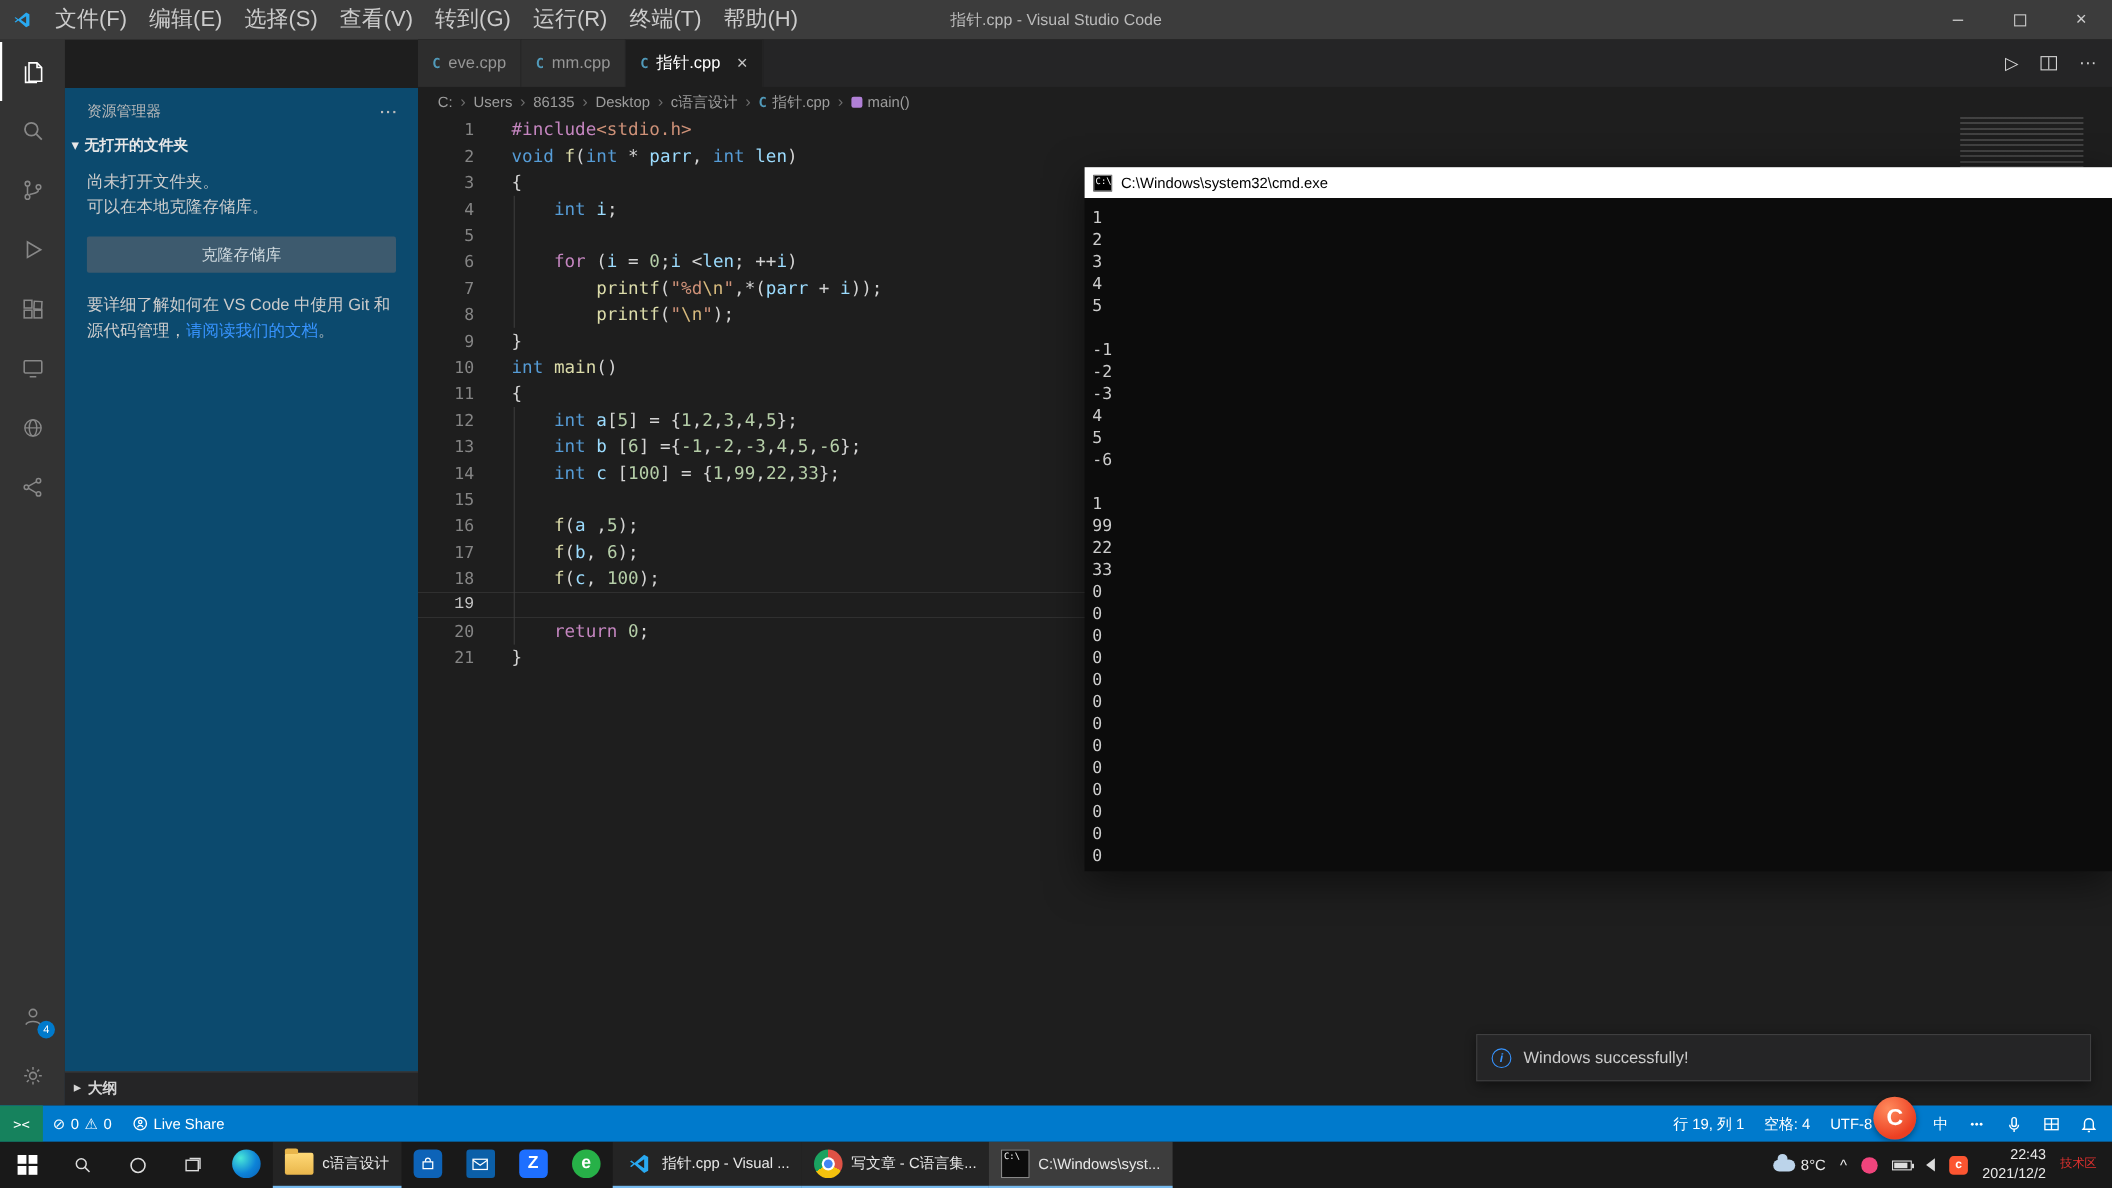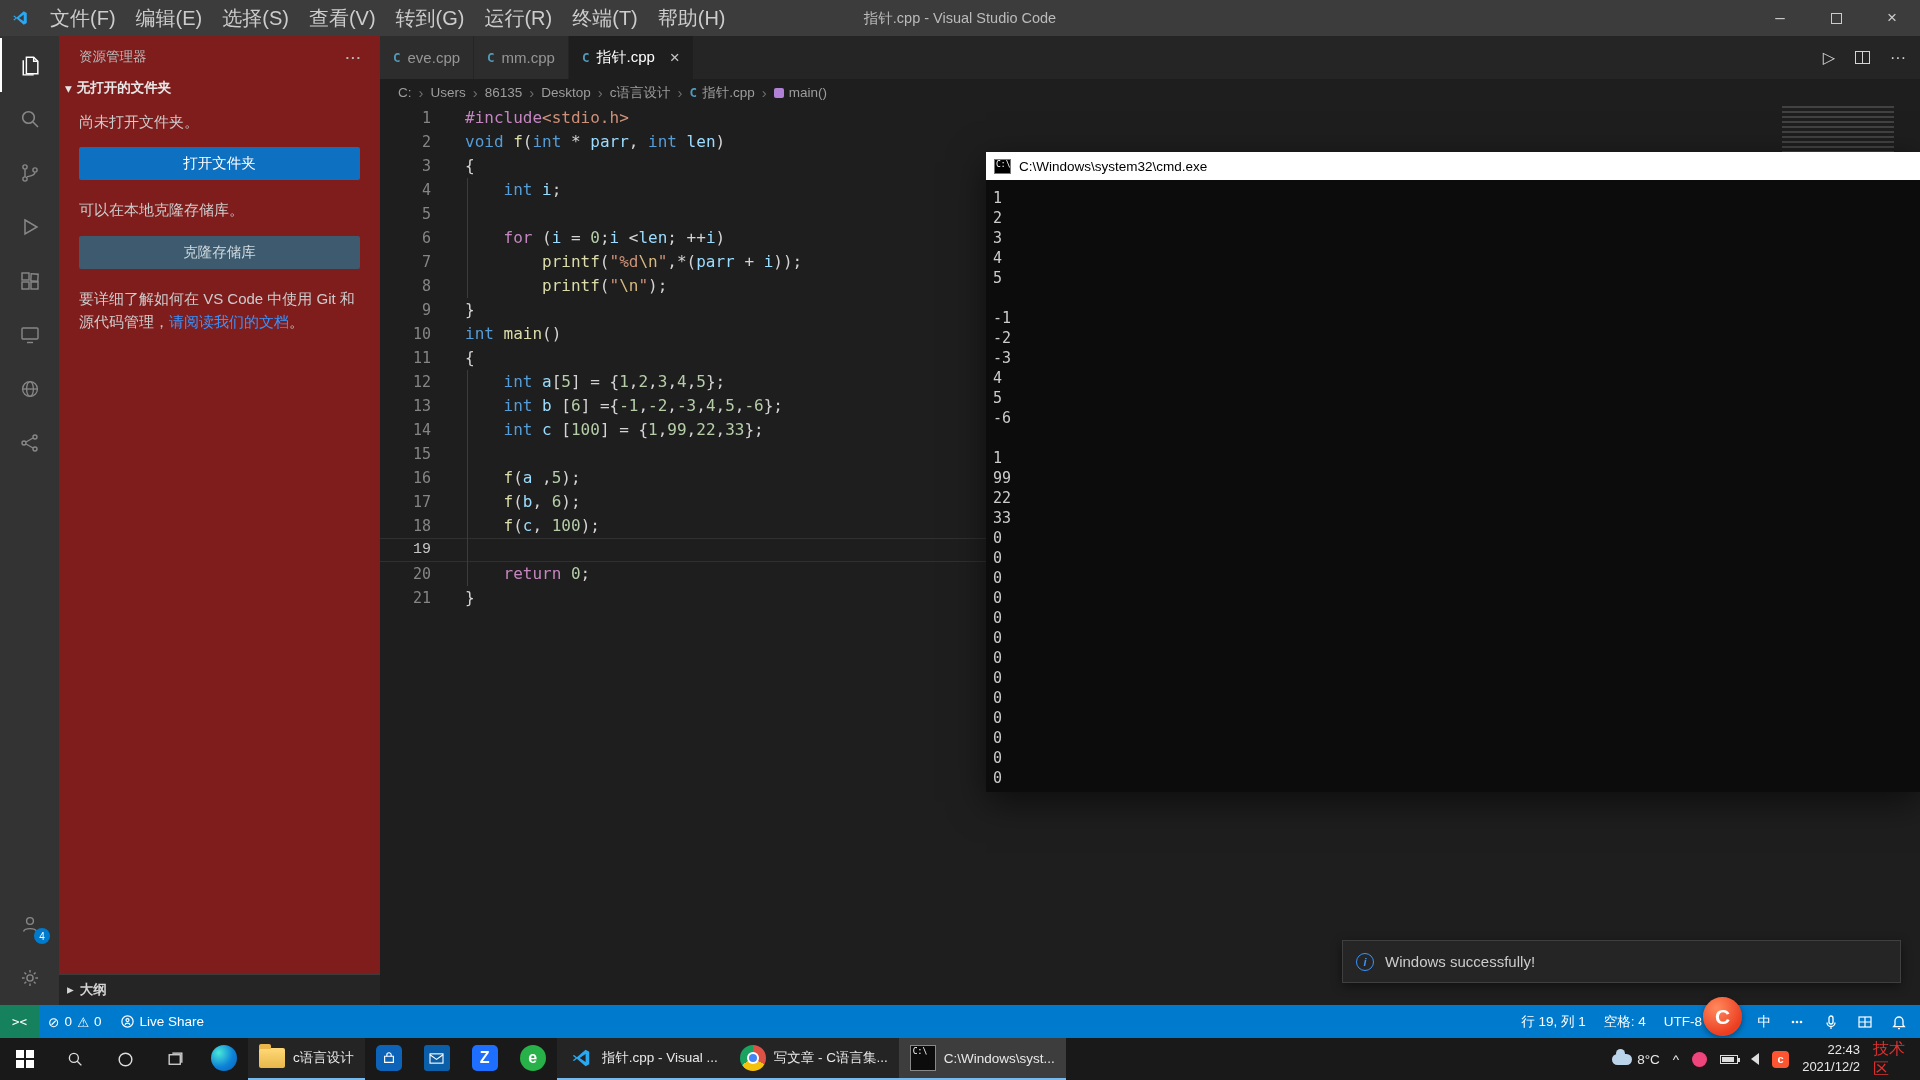--- a/index.html
+++ b/index.html
@@ -19,21 +19,21 @@
   
   .main { display:flex; height:969px; }
 
   .activitybar { width:59px; background:#333333; display:flex; flex-direction:column; align-items:center; padding-top:2px; }
   .ab-icon { width:59px; height:54px; display:flex; align-items:center; justify-content:center; color:#888; position:relative; cursor:pointer; }
   .ab-icon.active { color:#fff; box-shadow:inset 2px 0 0 #fff; }
   .ab-bottom { margin-top:auto; }
   .badge { position:absolute; right:9px; bottom:7px; background:#007acc; color:#fff; font-size:10px;
     min-width:16px; height:16px; border-radius:8px; display:flex; align-items:center; justify-content:center; }
 
-  .sidebar { width:321px; background:#7f1d1d; position:relative; font-size:15px; }
+  .sidebar { width:321px; background:#0c4a6e; position:relative; font-size:15px;margin-top:44px; }
   .sidebar-header { display:flex; justify-content:space-between; align-items:center; padding:12px 18px 10px 20px; font-size:13.5px; color:#bbb; }
   .sidebar-more { letter-spacing:1px; font-weight:bold; cursor:pointer; }
   .section-header { display:flex; align-items:center; gap:5px; font-weight:bold; font-size:13.5px; padding:3px 6px; color:#e7e7e7; }
   .sidebar-body { padding:10px 20px; line-height:1.55; color:#cccccc; }
   .vs-btn { display:block; width:100%; border:none; color:#fff; background:#0e70c0; font-size:14.5px;
     padding:7px 0; margin:14px 0 18px 0; text-align:center; border-radius:2px; cursor:pointer; font-family:inherit; }
   .vs-btn.secondary { background:#3d5a6e; color:#cfd9de; }
   .link { color:#3794ff; cursor:pointer; }
   .outline-section { position:absolute; left:0; right:0; bottom:0; border-top:1px solid #3c3c3c;
     padding:6px 8px; display:flex; gap:6px; font-weight:bold; font-size:13.5px; color:#d4d4d4; background:#252526; }
@@ -124,21 +124,21 @@
   .cloud-ico { width:20px; height:11px; background:#bcd4ea; border-radius:6px; position:relative; }
   .cloud-ico:before { content:""; position:absolute; left:4px; top:-5px; width:9px; height:9px; background:#bcd4ea; border-radius:50%; }
   .pink-dot { width:15px; height:15px; border-radius:50%; background:#f0447c; }
   .battery-ico { width:18px; height:9px; border:1px solid #ddd; position:relative; }
   .battery-ico:before { content:""; position:absolute; right:-3px; top:2px; width:2px; height:4px; background:#ddd; }
   .battery-ico:after { content:""; position:absolute; left:1px; top:1px; bottom:1px; width:12px; background:#ddd; }
   .vol-ico { width:0; height:0; border:6px solid transparent; border-right:8px solid #ddd; border-left:none; }
   .csdn-tray { width:17px; height:17px; border-radius:4px; background:#fc5531; color:#fff; font-size:11px; font-weight:bold;
     display:flex; align-items:center; justify-content:center; }
   .clock { text-align:right; font-size:13px; line-height:1.3; }
-  .watermark { color:#e0312f; font-size:16px; width:42px; line-height:1.25; }
+  .watermark { color:#e0312f; font-size:11px; width:42px; line-height:1.25; }
 </style>
 </head>
 <body>
 
 <div class="titlebar">
   <div class="vscode-logo">
     <svg width="18" height="18" viewBox="0 0 24 24">
         <path d="M17 3 L7.5 11.2 L4.4 8.8 L3 9.6 L6.2 12 L3 14.4 L4.4 15.2 L7.5 12.8 L17 21 L21 18.8 V5.2 Z M17 7.6 v8.8 L10.6 12 Z" fill="#29a9f1"></path>
       </svg>
   </div>
@@ -244,21 +244,20 @@
     <div class="sidebar-header">
       <span>资源管理器</span>
       <span class="sidebar-more">···</span>
     </div>
     <div class="section-header">
       <span>▾</span>
       <span>无打开的文件夹</span>
     </div>
     <div class="sidebar-body">
       <div>尚未打开文件夹。</div>
-      <button class="vs-btn">打开文件夹</button>
       <div>可以在本地克隆存储库。</div>
       <button class="vs-btn secondary">克隆存储库</button>
       <div>
         <span>要详细了解如何在 VS Code 中使用 Git 和源代码管理，</span><span class="link">请阅读我们的文档</span><span>。</span>
       </div>
     </div>
     <div class="outline-section">
       <span>▸</span>
       <span>大纲</span>
     </div>

